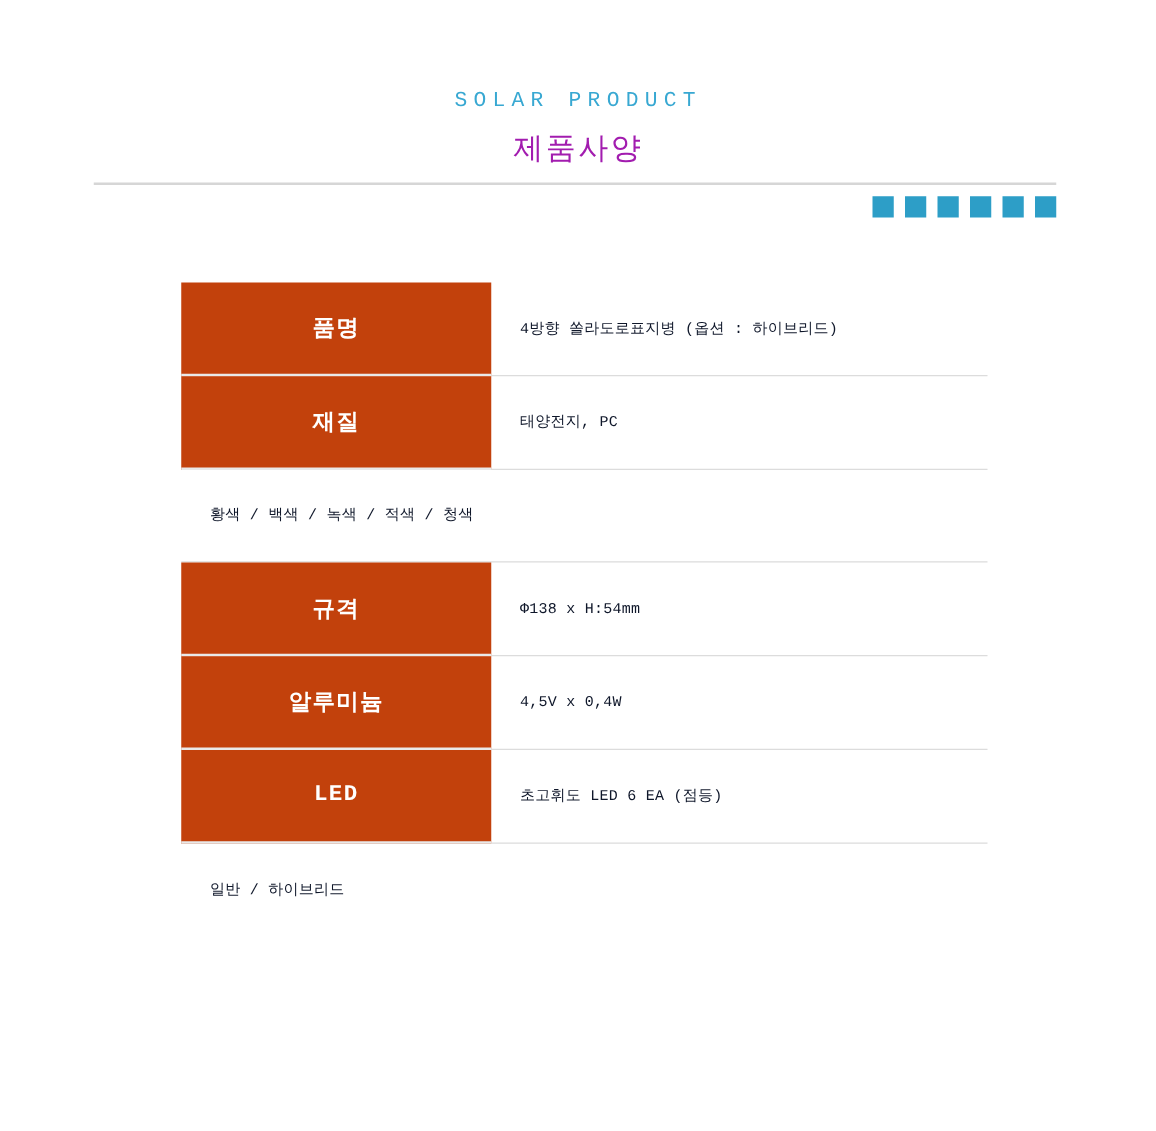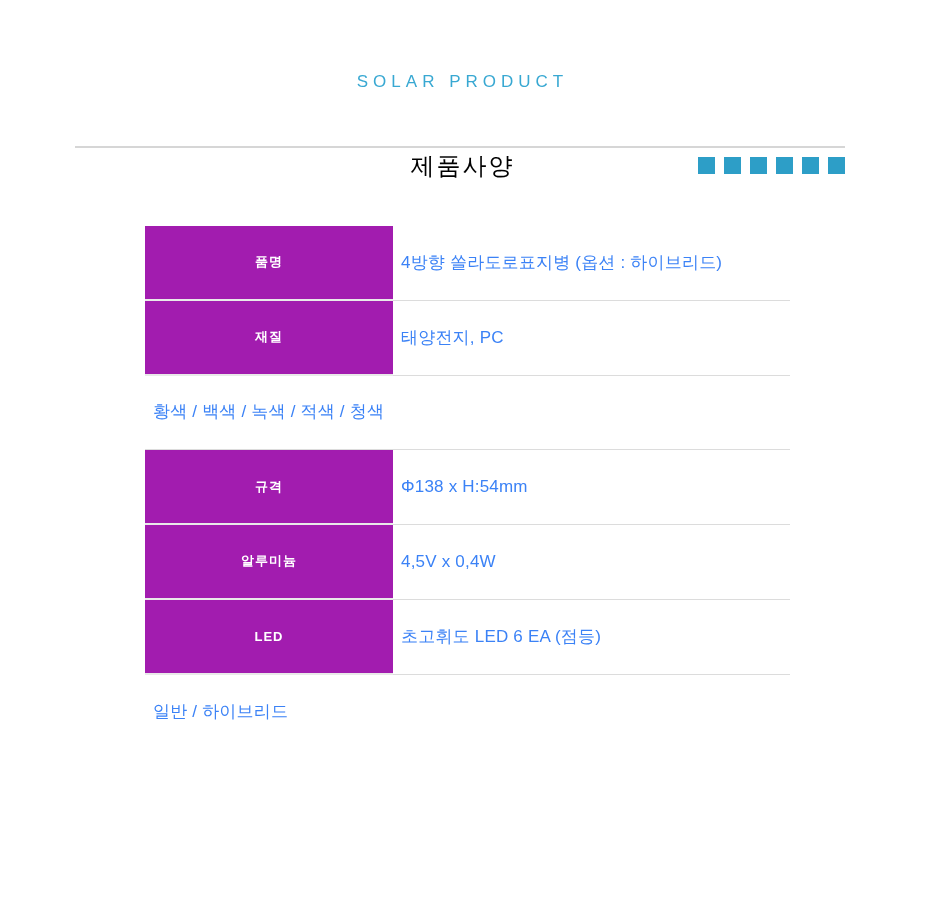--- a/index.html
+++ b/index.html
@@ -7,20 +7,21 @@
     padding: 0;
     background: #ffffff;
     font-family: "Liberation Sans", "DejaVu Sans", sans-serif;
   }
   .page {
     position: relative;
     width: 925px;
     height: 905px;
     background: #ffffff;
     overflow: hidden;
+    font-family: Liberation Mono, monospace;
   }
   .eyebrow {
     position: absolute;
     top: 72px;
     left: 0;
     width: 100%;
     text-align: center;
     font-size: 17px;
     font-weight: 500;
     letter-spacing: 5px;
@@ -28,22 +29,21 @@
   }
   .page-title {
     position: absolute;
     top: 102px;
     left: 0;
     width: 100%;
     text-align: center;
     font-size: 24px;
     font-weight: 400;
     letter-spacing: 2px;
-    color: #000000;
-    margin-top: 48px;
+    color: #a21caf;
   }
   .divider {
     position: absolute;
     top: 146px;
     left: 75px;
     width: 770px;
     height: 2px;
     background: #d6d6d6;
   }
   .square-row {
@@ -65,42 +65,42 @@
     width: 645px;
   }
   .spec-row {
     display: flex;
     height: 74.75px;
     box-sizing: border-box;
   }
   .label-cell {
     width: 248px;
     flex: 0 0 248px;
-    background: #a21caf;
+    background: #c2410c;
     color: #ffffff;
-    font-size: 13px;
+    font-size: 18px;
     font-weight: bold;
     letter-spacing: 1px;
     display: flex;
     align-items: center;
     justify-content: center;
     box-sizing: border-box;
   }
   .spec-row:not(:last-child) .label-cell {
     border-bottom: 2px solid #e9e9e9;
   }
   .value-cell {
     flex: 1;
     display: flex;
     flex-direction: column;
     justify-content: center;
-    padding-left: 8px;
+    padding-left: 23px;
     box-sizing: border-box;
-    color: #3b82f6;
-    font-size: 17px;
+    color: #0f172a;
+    font-size: 12px;
     line-height: 26px;
     letter-spacing: 0.2px;
     white-space: pre-line;
   }
   .spec-row:not(:last-child) .value-cell {
     border-bottom: 1px solid #dcdcdc;
   }
 </style>
 </head>
 <body>

